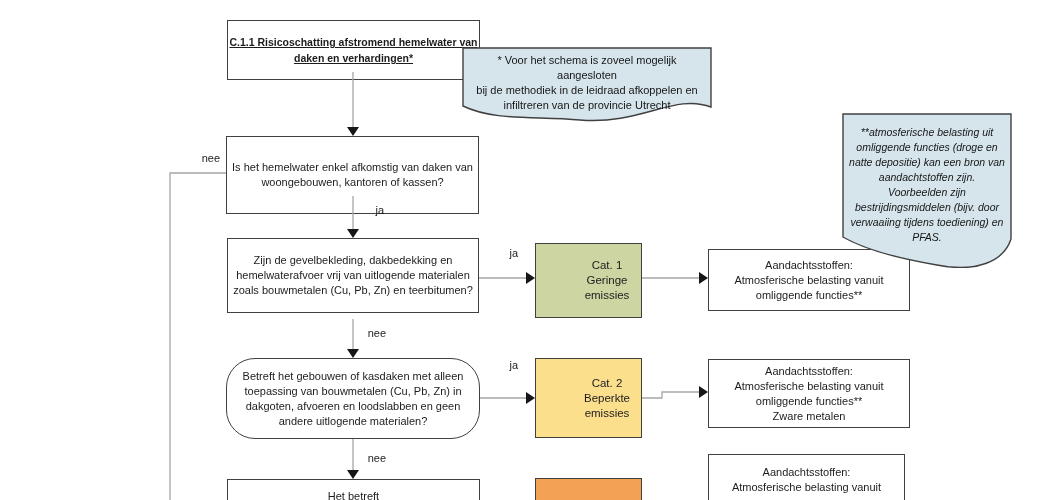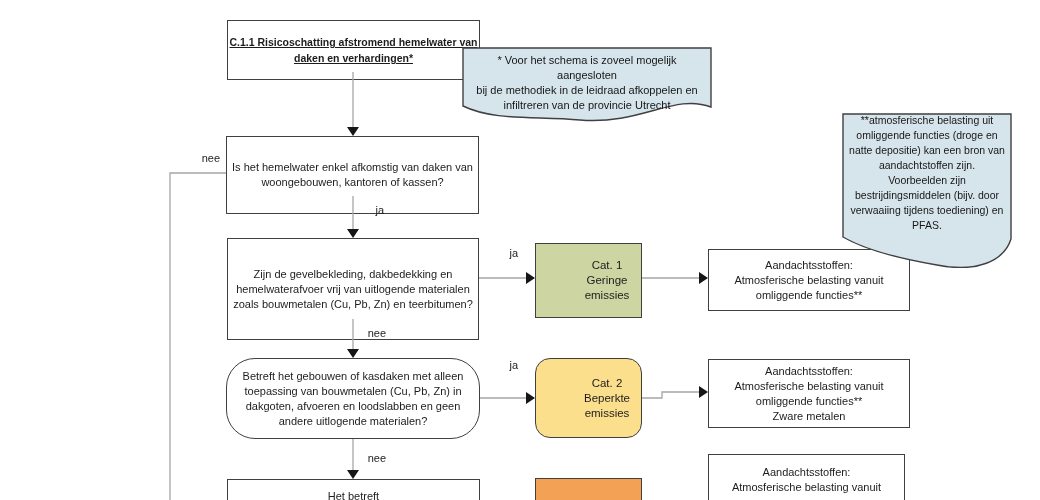--- a/index.html
+++ b/index.html
@@ -83,21 +83,21 @@
   <div class="box title" style="left:227px;top:20px;width:253px;height:60px;text-decoration:underline;">
     <div class="txt">C.1.1 Risicoschatting afstromend hemelwater van
 daken en verhardingen*</div>
   </div>
 
   <div class="box" style="left:226px;top:136px;width:253px;height:78px;">
     <div class="txt">Is het hemelwater enkel afkomstig van daken van
 woongebouwen, kantoren of kassen?</div>
   </div>
 
-  <div class="box" style="left:227px;top:238px;width:252px;height:102px;">
+  <div class="box" style="left:227px;top:238px;width:252px;height:75px;">
     <div class="txt">Zijn de gevelbekleding, dakbedekking en
 hemelwaterafvoer vrij van uitlogende materialen
 zoals bouwmetalen (Cu, Pb, Zn) en teerbitumen?</div>
   </div>
 
   <div class="box" style="left:226px;top:358px;width:254px;height:81px;border-radius:29px;">
     <div class="txt">Betreft het gebouwen of kasdaken met alleen
 toepassing van bouwmetalen (Cu, Pb, Zn) in
 dakgoten, afvoeren en loodslabben en geen
 andere uitlogende materialen?</div>
@@ -105,21 +105,21 @@
 
   <div class="box top-align" style="left:227px;top:479px;width:253px;height:80px;padding-top:9px;">
     <div class="txt">Het betreft</div>
   </div>
 
   <div class="box cat" style="left: 535px; top: 243px; width: 107px; height: 75px; background-color: rgb(205, 214, 163);">
     <div class="txt">Cat. 1 Geringe
 emissies</div>
   </div>
 
-  <div class="box cat" style="left: 535px; top: 358px; width: 107px; height: 80px; background-color: rgb(252, 223, 141); border-radius: 15px;">
+  <div class="box cat" style="left: 535px; top: 358px; width: 107px; height: 80px; background-color: rgb(252, 223, 141);">
     <div class="txt">Cat. 2 Beperkte
 emissies</div>
   </div>
 
   <div class="box cat" style="left: 535px; top: 478px; width: 107px; height: 60px; background-color: rgb(242, 161, 85);">
   </div>
 
   <div class="box" style="left:708px;top:249px;width:202px;height:62px;">
     <div class="txt">Aandachtsstoffen:
 Atmosferische belasting vanuit
@@ -144,21 +144,21 @@
     </svg>
     <div class="txt" style="padding:6px 12px 0;">* Voor het schema is zoveel mogelijk aangesloten
 bij de methodiek in de leidraad afkoppelen en
 infiltreren van de provincie Utrecht</div>
   </div>
 
   <div class="note small" style="left:842px;top:113px;width:170px;height:155px;">
     <svg width="170" height="155" viewBox="0 0 170 155">
       <path d="M1,1 H169 V126 C 162,148 135,160 95,152 C 60,146 25,138 1,124 Z" stroke="#404040" stroke-width="1.4" fill="#d6e5ec"></path>
     </svg>
-    <div class="txt" style="padding:0 2px 0;">**atmosferische belasting  uit
+    <div class="txt" style="padding:12px 2px 0;font-style:italic;">**atmosferische belasting  uit
 omliggende functies (droge en
 natte depositie) kan een bron van
 aandachtstoffen zijn.
 Voorbeelden zijn
 bestrijdingsmiddelen (bijv. door
 verwaaiing tijdens toediening) en
 PFAS.</div>
   </div>
 
   <div class="edge-label" style="left:186px;top:152px;width:34px;">nee</div>

